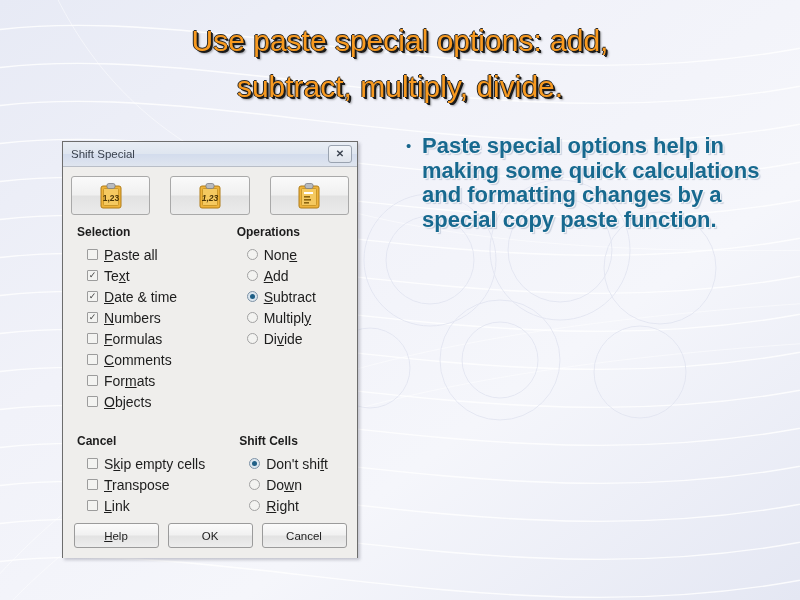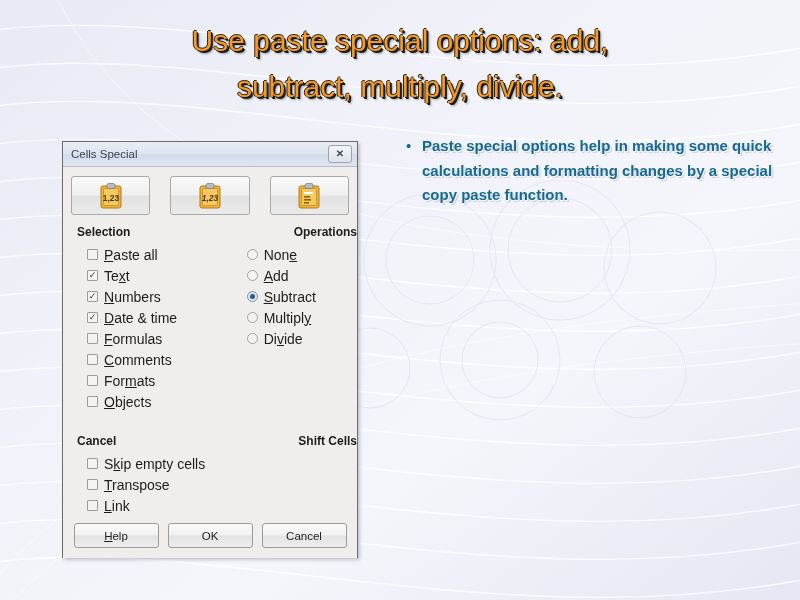--- a/index.html
+++ b/index.html
@@ -68,21 +68,21 @@
     width: 16px;
     padding-top: 7px;
     color: #18668c;
     font-size: 15px;
     line-height: 10px;
     text-align: left;
   }
   .bullet-text {
     flex: 1 1 auto;
     font-family: "Liberation Sans", sans-serif;
-    font-size: 15px;
+    font-size: 22px;
     line-height: 24.5px;
     font-weight: bold;
     color: #17698f;
     text-shadow: 1px 1px 0 rgba(255,255,255,0.75), 2px 2px 1px rgba(120,140,170,0.35);
   }
 
   
   .dialog {
     position: absolute;
     left: 62px;
@@ -150,21 +150,21 @@
   }
   .clip-ico { display:block; }
 
   
   .cols {
     display: flex;
     padding: 10px 0 0 0;
     gap: 28px;
   }
   .col-left  { width: 155px; padding-left: 14px; box-sizing: border-box; }
-  .col-right { width: 141px; padding-left: 6px;  box-sizing: border-box; text-align: right; }
+  .col-right { width: 141px; padding-left: 6px;  box-sizing: border-box; }
 
   .group-head {
     font-size: 12px;
     font-weight: bold;
     color: #1d1d1d;
     margin: 0 0 5px 0;
   }
   .opt-list { margin: 0 0 0 10px; padding: 0; }
   .opt {
     display: flex;
@@ -294,21 +294,21 @@
   <div class="body-block">
     <div class="bullet-row">
       <span class="bullet-dot">•</span>
       <span class="bullet-text">Paste special options help in making some quick calculations and formatting changes by a special copy paste function.</span>
     </div>
   </div>
 
   <div class="dialog">
 
     <div class="titlebar">
-      <span class="titlebar-text">Cells Special</span>
+      <span class="titlebar-text">Shift Special</span>
       <span class="close-btn">✕</span>
     </div>
 
     <div class="dlg-body">
 
       <div class="icon-row">
 
         <div class="icon-btn">
           <svg class="clip-ico" width="26" height="28" viewBox="0 0 26 28">
             <rect x="3" y="4" width="20" height="22" rx="2" fill="#efb33a" stroke="#b07d18" stroke-width="1"></rect>
@@ -347,25 +347,25 @@
               <div class="opt">
                 <span class="chk"></span>
                 <span class="lbl"><u>P</u>aste all</span>
               </div>
               <div class="opt">
                 <span class="chk on"></span>
                 <span class="lbl">Te<u>x</u>t</span>
               </div>
               <div class="opt">
                 <span class="chk on"></span>
+                <span class="lbl"><u>D</u>ate &amp; time</span>
+              </div>
+              <div class="opt">
+                <span class="chk on"></span>
                 <span class="lbl"><u>N</u>umbers</span>
-              </div>
-              <div class="opt">
-                <span class="chk on"></span>
-                <span class="lbl"><u>D</u>ate &amp; time</span>
               </div>
               <div class="opt">
                 <span class="chk"></span>
                 <span class="lbl"><u>F</u>ormulas</span>
               </div>
               <div class="opt">
                 <span class="chk"></span>
                 <span class="lbl"><u>C</u>omments</span>
               </div>
               <div class="opt">
@@ -418,20 +418,34 @@
                 <span class="lbl"><u>T</u>ranspose</span>
               </div>
               <div class="opt">
                 <span class="chk"></span>
                 <span class="lbl"><u>L</u>ink</span>
               </div>
             </div>
         </div>
         <div class="col-right">
           <div class="group-head">Shift Cells</div>
+          <div class="opt-list" id="shift-list">
+              <div class="opt">
+                <span class="rad on"></span>
+                <span class="lbl">Don't shi<u>f</u>t</span>
+              </div>
+              <div class="opt">
+                <span class="rad"></span>
+                <span class="lbl">Do<u>w</u>n</span>
+              </div>
+              <div class="opt">
+                <span class="rad"></span>
+                <span class="lbl"><u>R</u>ight</span>
+              </div>
+            </div>
         </div>
       </div>
 
       <div class="btn-row" id="btn-row">
           <div class="btn"><u>H</u>elp</div>
           <div class="btn">OK</div>
           <div class="btn">Cancel</div>
         </div>
 
     </div>

